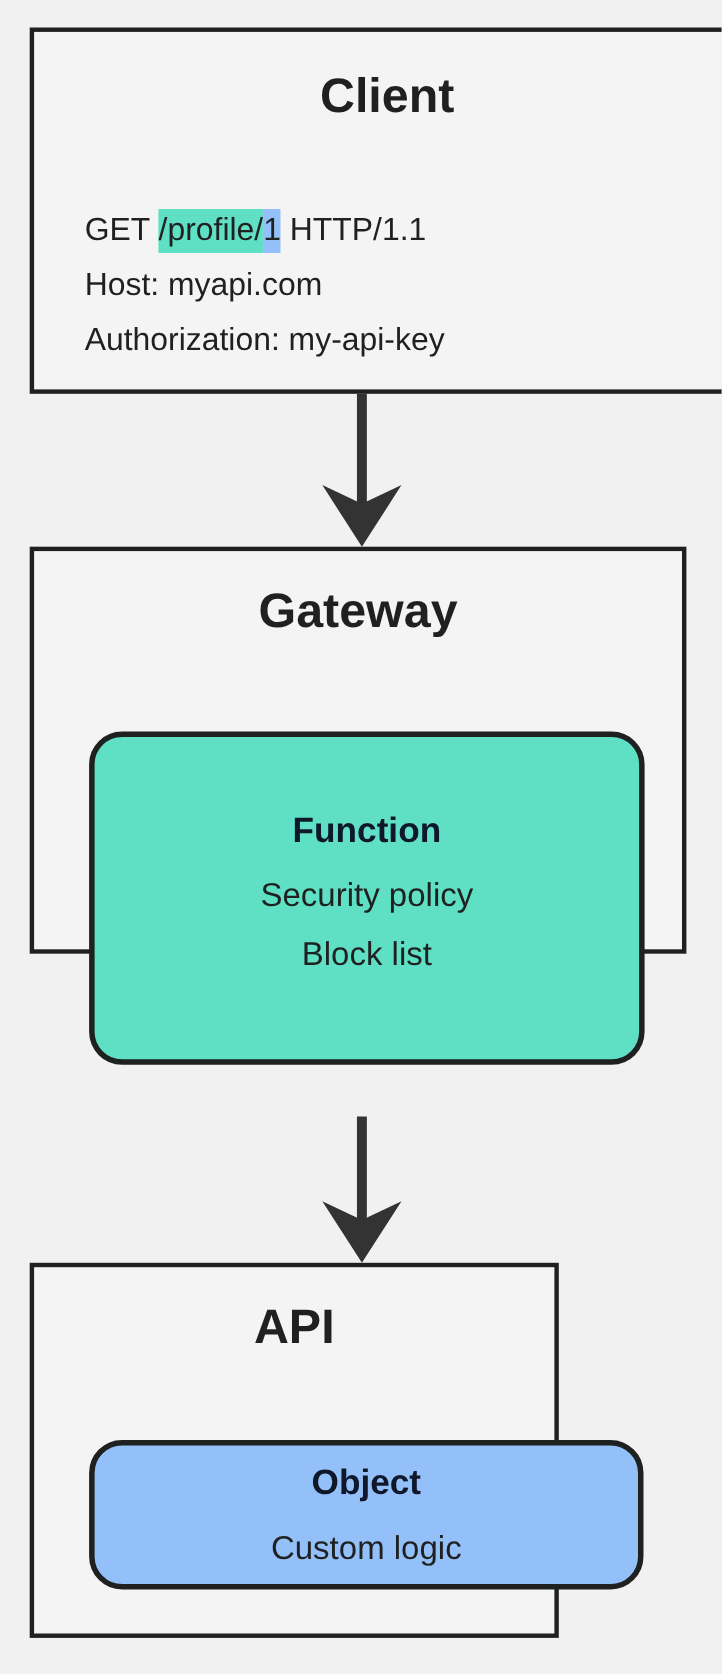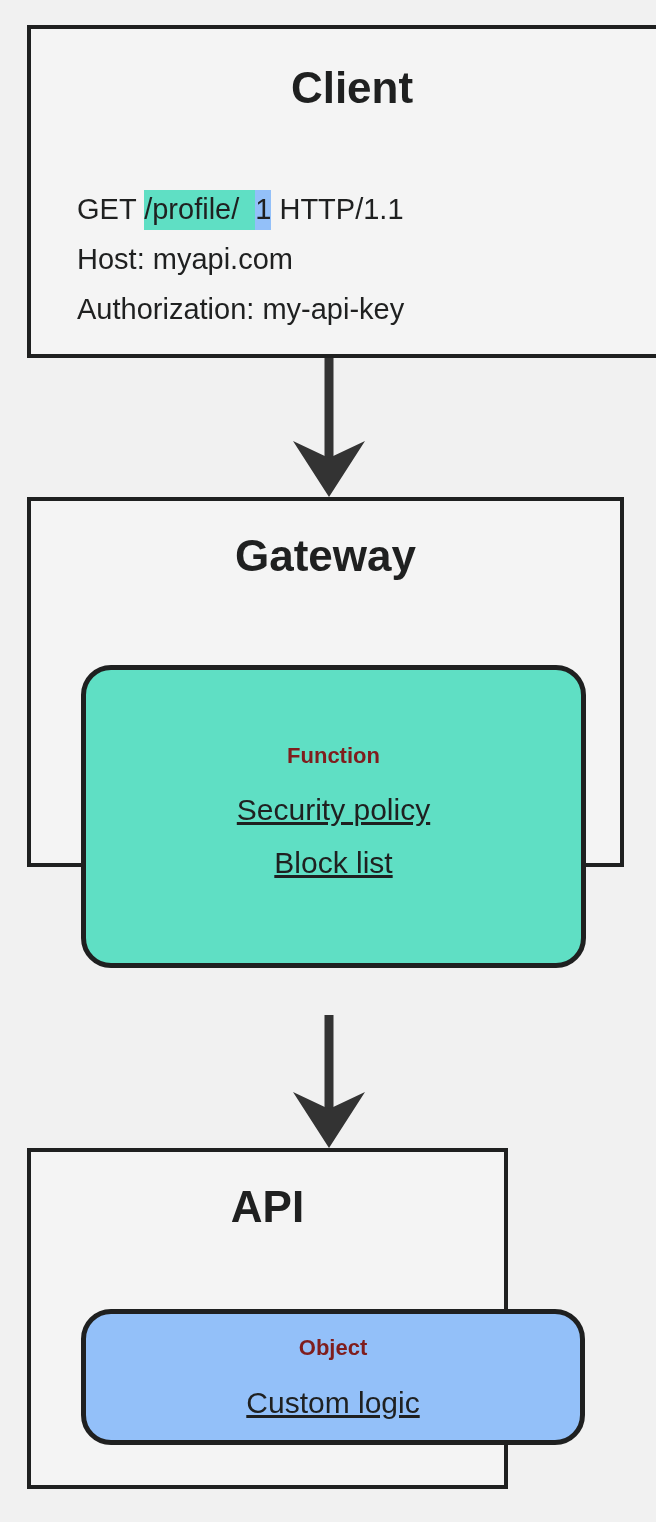--- a/index.html
+++ b/index.html
@@ -55,21 +55,21 @@
     top: 155px;
     right: 20px;
     font-size: 29px;
     line-height: 50px;
     color: #1f2020;
     white-space: nowrap;
   }
   .request .line { display: block; }
   .hl-path {
     background: #5fdfc4;
-    padding: 3px 16px 5px 0;
+    padding: 3px 0 5px 0;
     box-decoration-break: clone;
   }
   .hl-id {
     background: #93c0f9;
     padding: 3px 0 5px 0;
     box-decoration-break: clone;
   }
 
   
   .subnode {
@@ -91,33 +91,32 @@
   }
   #sub-object {
     left: 50px;
     top: 157px;
     width: 504px;
     height: 136px;
     background: #93c0f9;
   }
   .sub-title {
     font-weight: bold;
-    font-size: 22px;
+    font-size: 32px;
     line-height: 1.05;
-    color: #7f1d1d;
+    color: #0f172a;
     text-align: center;
     white-space: nowrap;
   }
   .sub-line {
     font-size: 30px;
     line-height: 1.78;
     color: #1f2020;
     text-align: left;
     white-space: nowrap;
-    text-decoration: underline;
   }
   #sub-function .sub-title { margin-bottom: 16px; }
   #sub-object .sub-title   { margin-bottom: 28px; }
   #sub-object .sub-line    { line-height: 1; }
 
   
   .arrow-svg {
     position: absolute;
     left: 0;
     top: 0;

